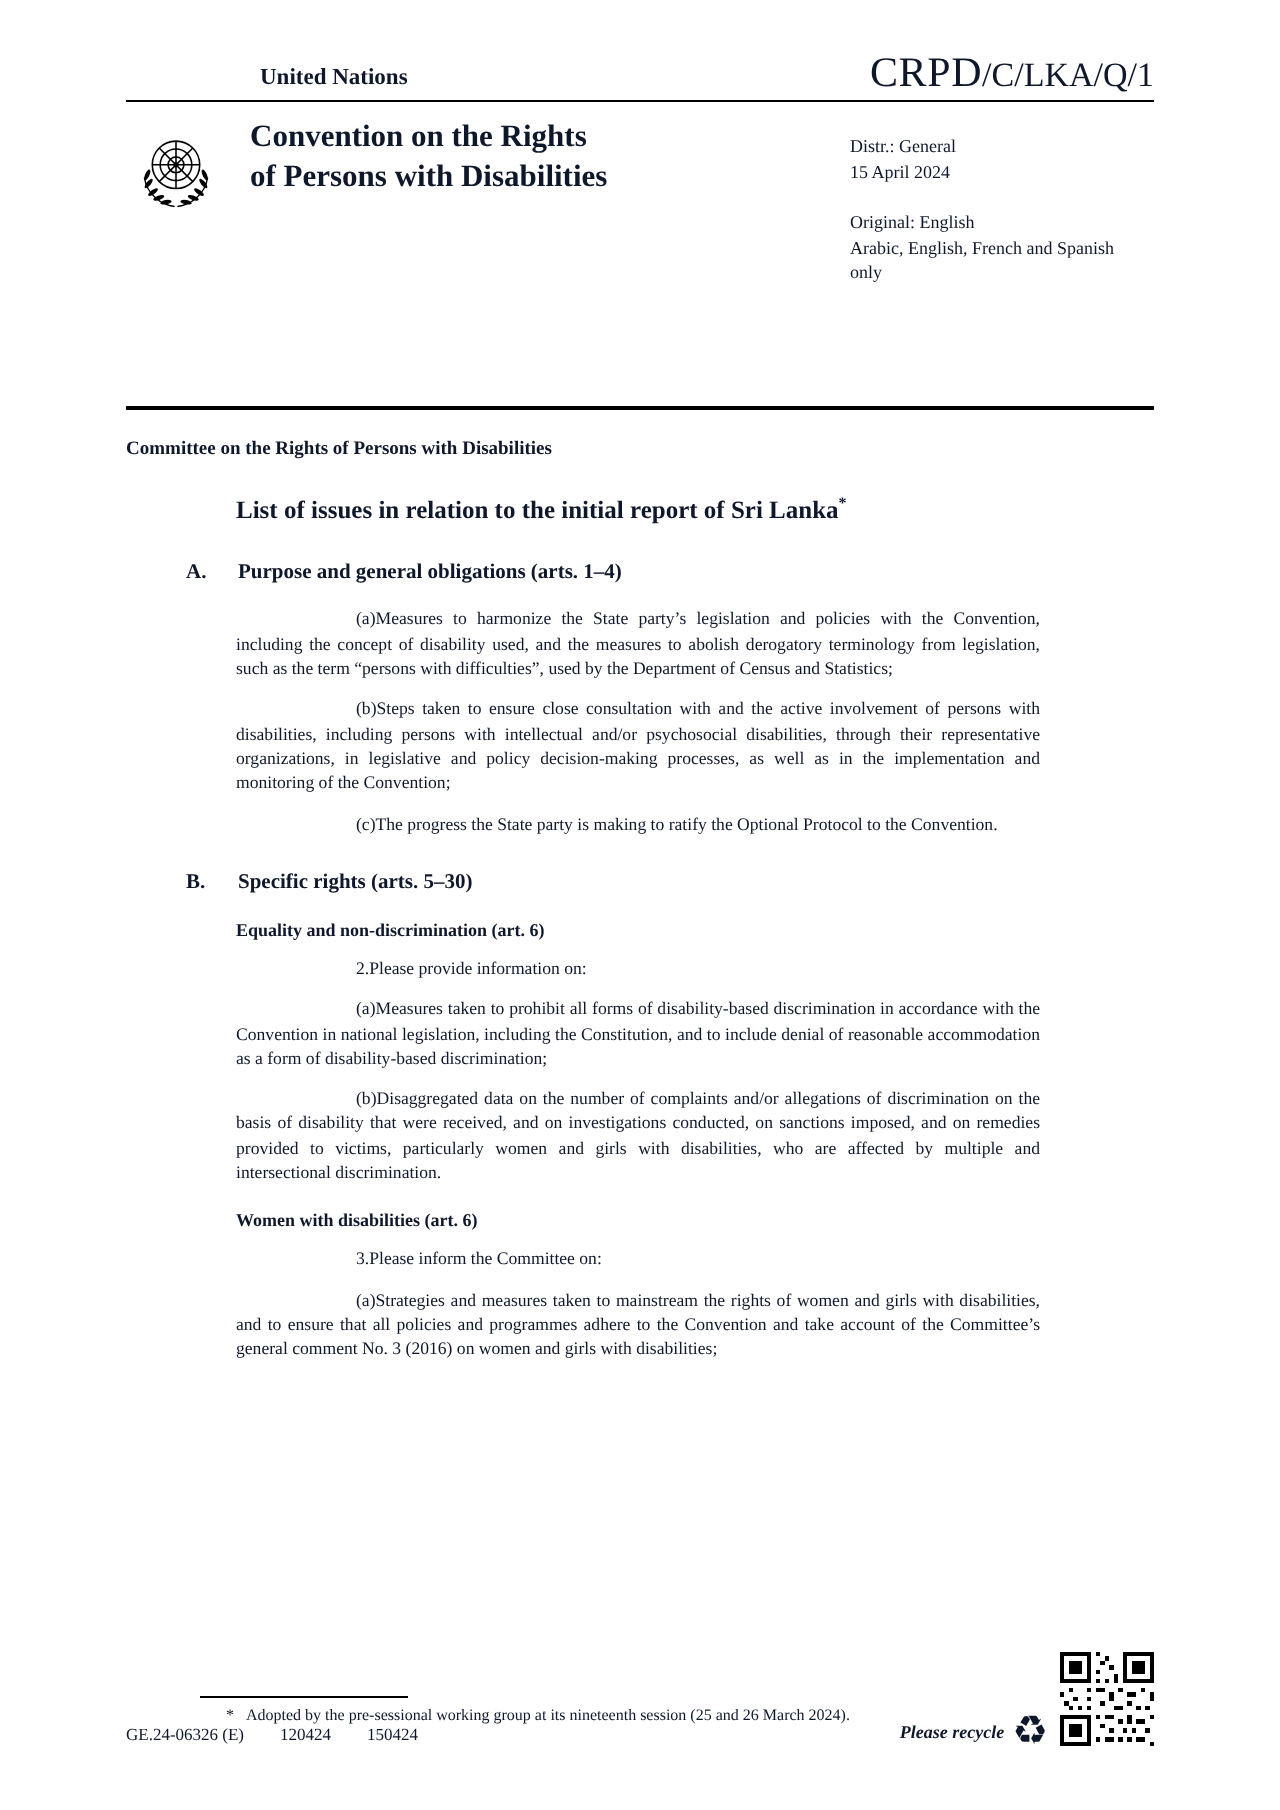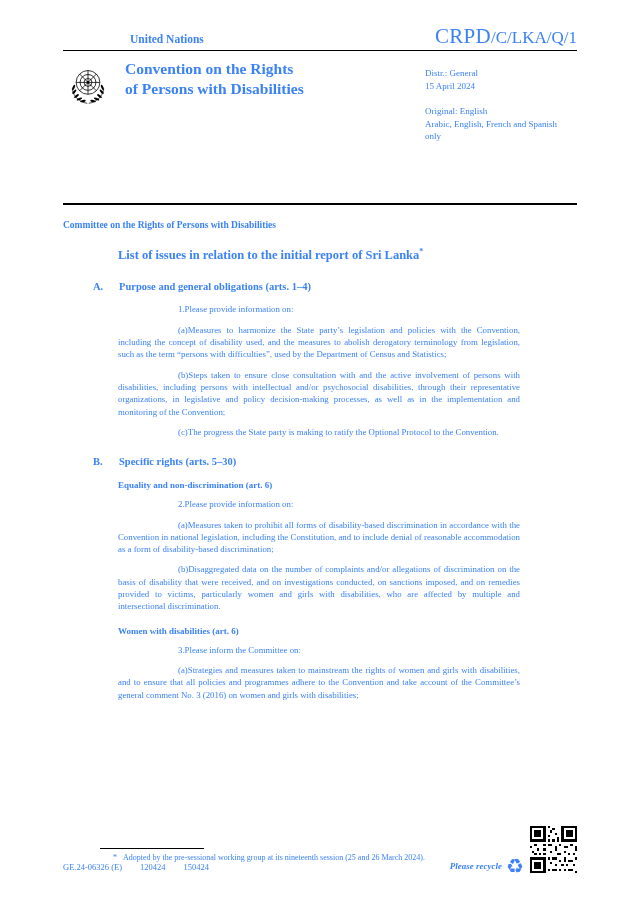--- a/index.html
+++ b/index.html
@@ -1,20 +1,20 @@
 <!DOCTYPE html>
 <html><head>
 <meta charset="utf-8">
 <style>
   html, body { margin:0; padding:0; background:#ffffff; }
   .page {
     position: relative;
     width: 640px; height: 905px;
     background: #ffffff;
-    color: #3b82f6;
+    color: #0f172a;
     font-family: "Liberation Serif", serif;
     overflow: hidden;
   }
   
   .top-row {
     display: flex; justify-content: space-between; align-items: flex-end;
     padding: 26px 63px 3px 130px;
   }
   .org { font-weight: bold; font-size: 11.5px; padding-bottom: 2px; }
   .symbol { line-height: 1; white-space: nowrap; }
@@ -119,21 +119,20 @@
   <div class="rule-mid"></div>
 
   <main>
     <p class="committee">Committee on the Rights of Persons with Disabilities</p>
     <h1 class="doc-title"><span>List of issues in relation to the initial report of Sri Lanka</span><sup>*</sup></h1>
 
     <h2 class="section-heading">
       <span class="sec-label">A.</span>
       <span>Purpose and general obligations (arts. 1–4)</span>
     </h2>
-    <p class="para"><span class="pmarker">1.</span><span>Please provide information on:</span></p>
     <p class="para"><span class="pmarker">(a)</span><span>Measures to harmonize the State party’s legislation and policies with the Convention, including the concept of disability used, and the measures to abolish derogatory terminology from legislation, such as the term “persons with difficulties”, used by the Department of Census and Statistics;</span></p>
     <p class="para"><span class="pmarker">(b)</span><span>Steps taken to ensure close consultation with and the active involvement of persons with disabilities, including persons with intellectual and/or psychosocial disabilities, through their representative organizations, in legislative and policy decision-making processes, as well as in the implementation and monitoring of the Convention;</span></p>
     <p class="para"><span class="pmarker">(c)</span><span>The progress the State party is making to ratify the Optional Protocol to the Convention.</span></p>
 
     <h2 class="section-heading">
       <span class="sec-label">B.</span>
       <span>Specific rights (arts. 5–30)</span>
     </h2>
 
     <h3 class="subheading">Equality and non-discrimination (art. 6)</h3>

